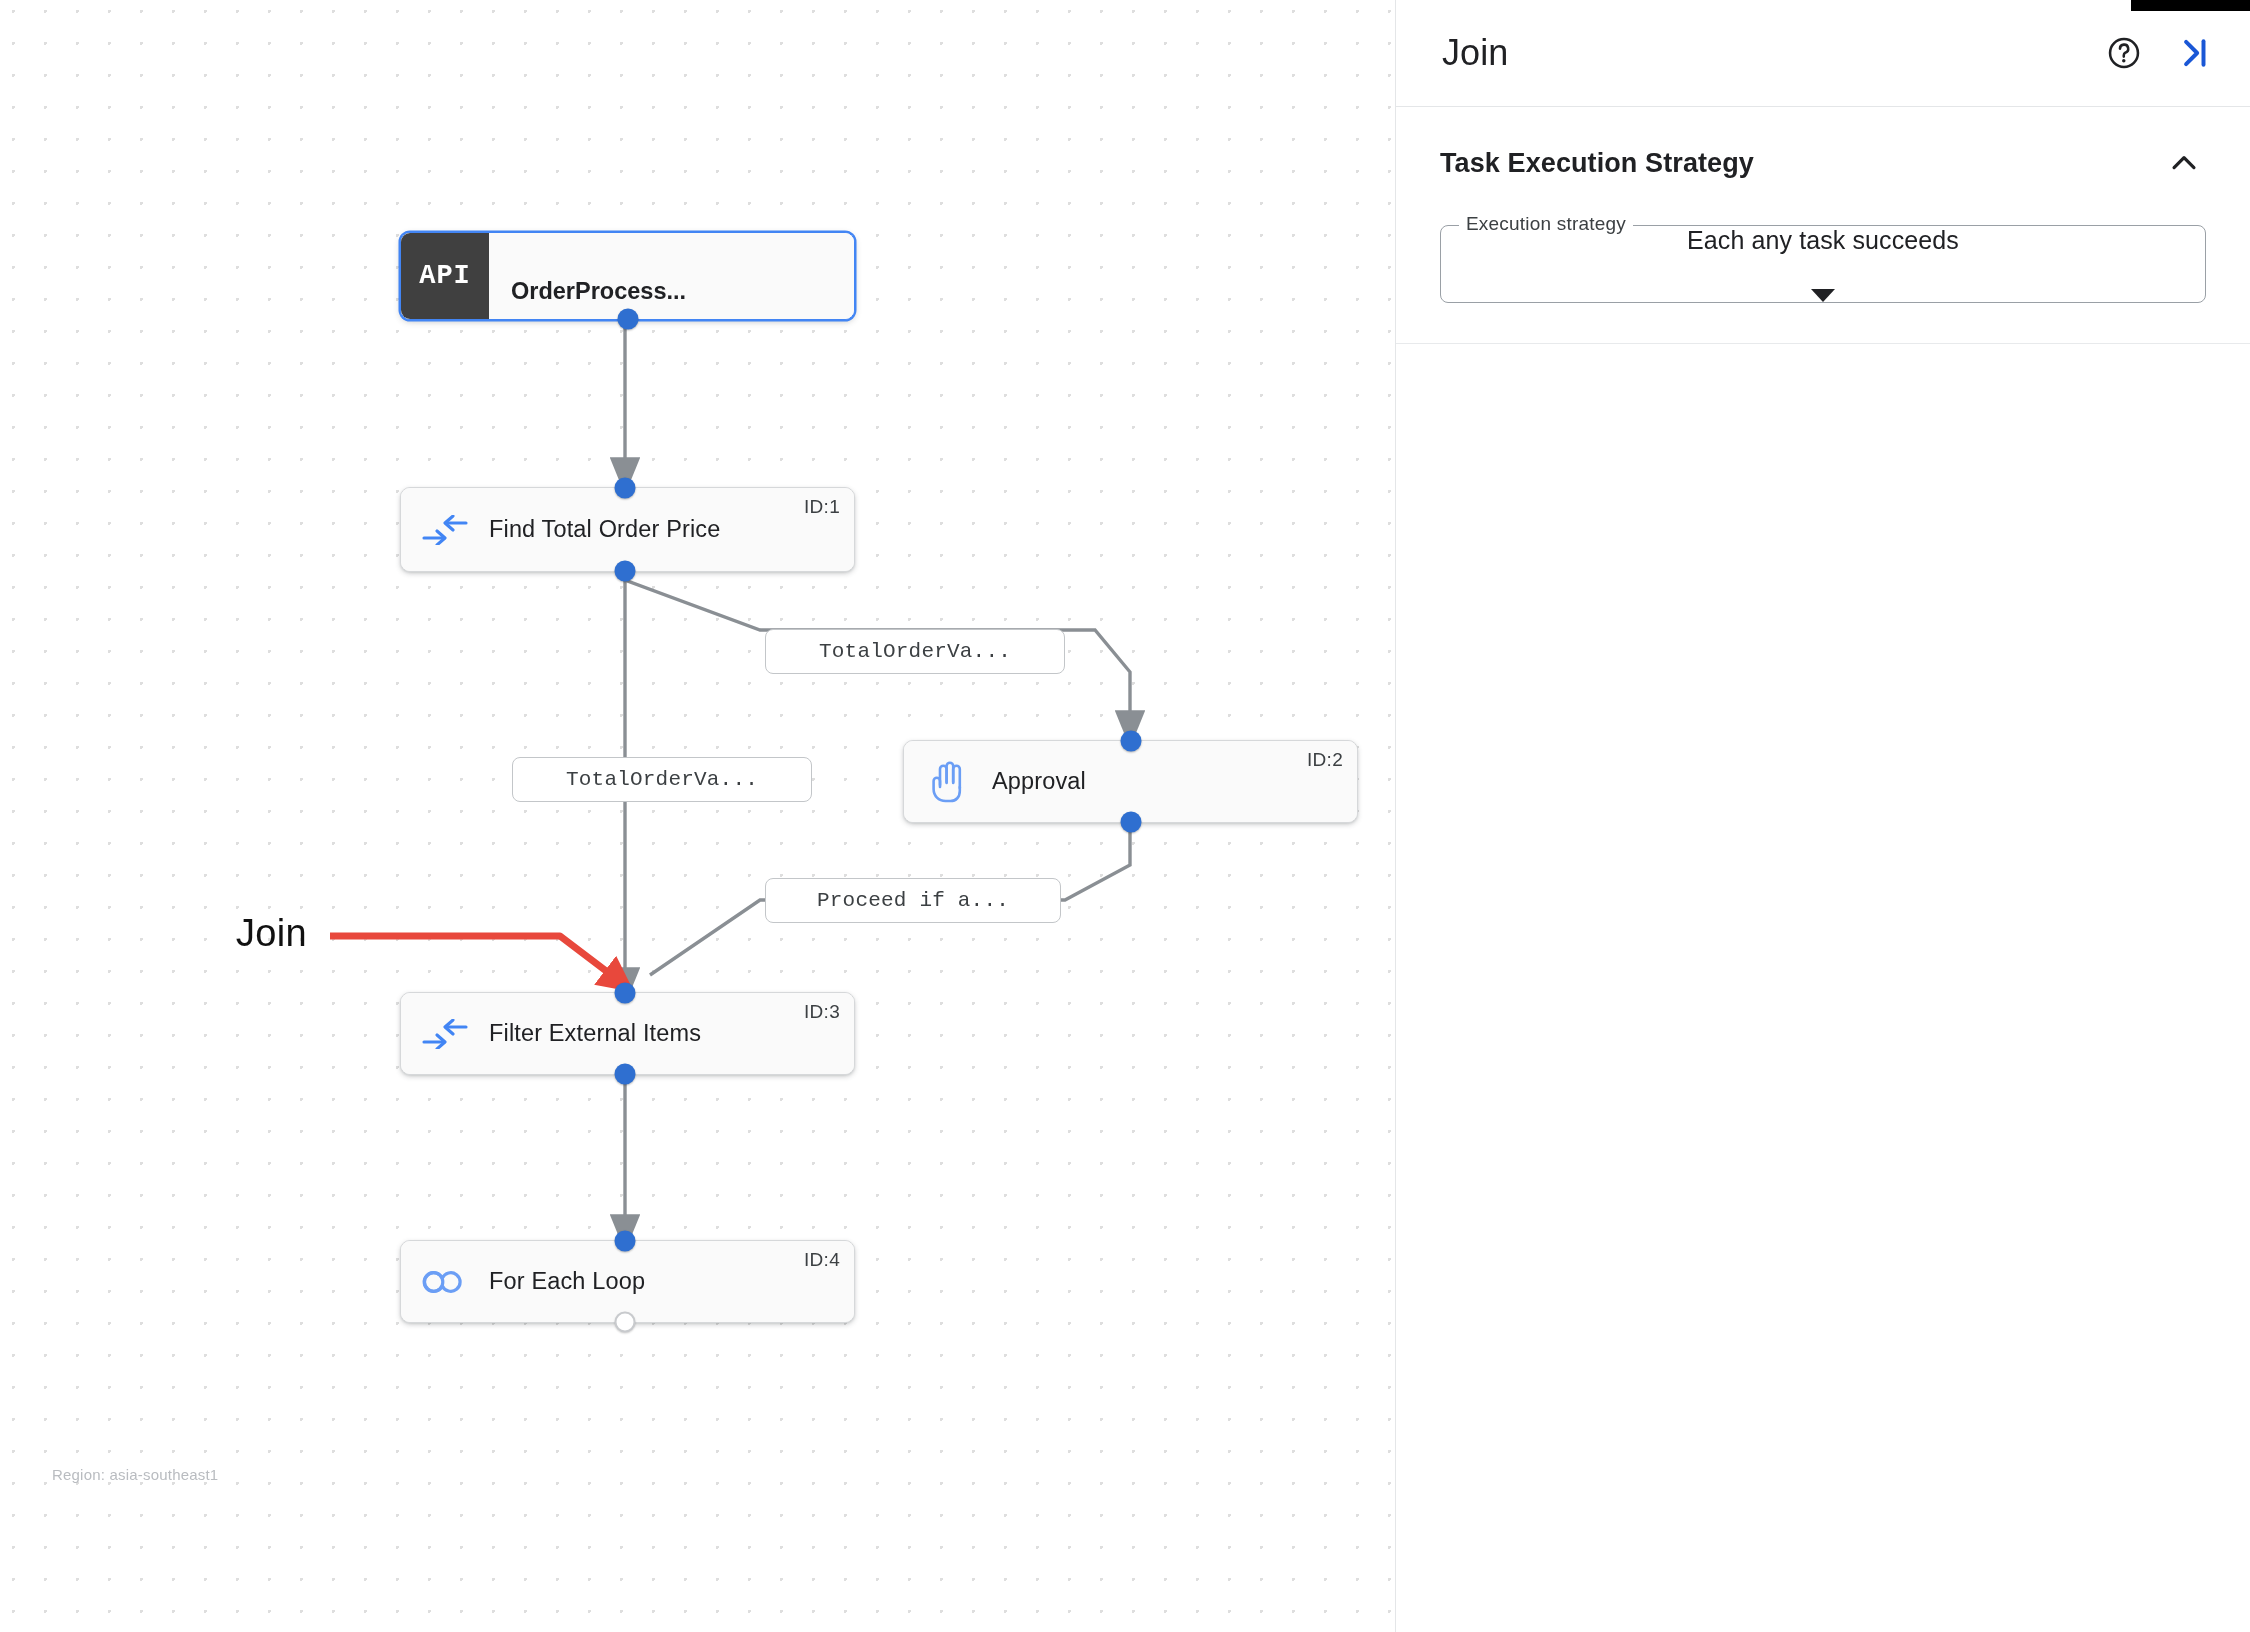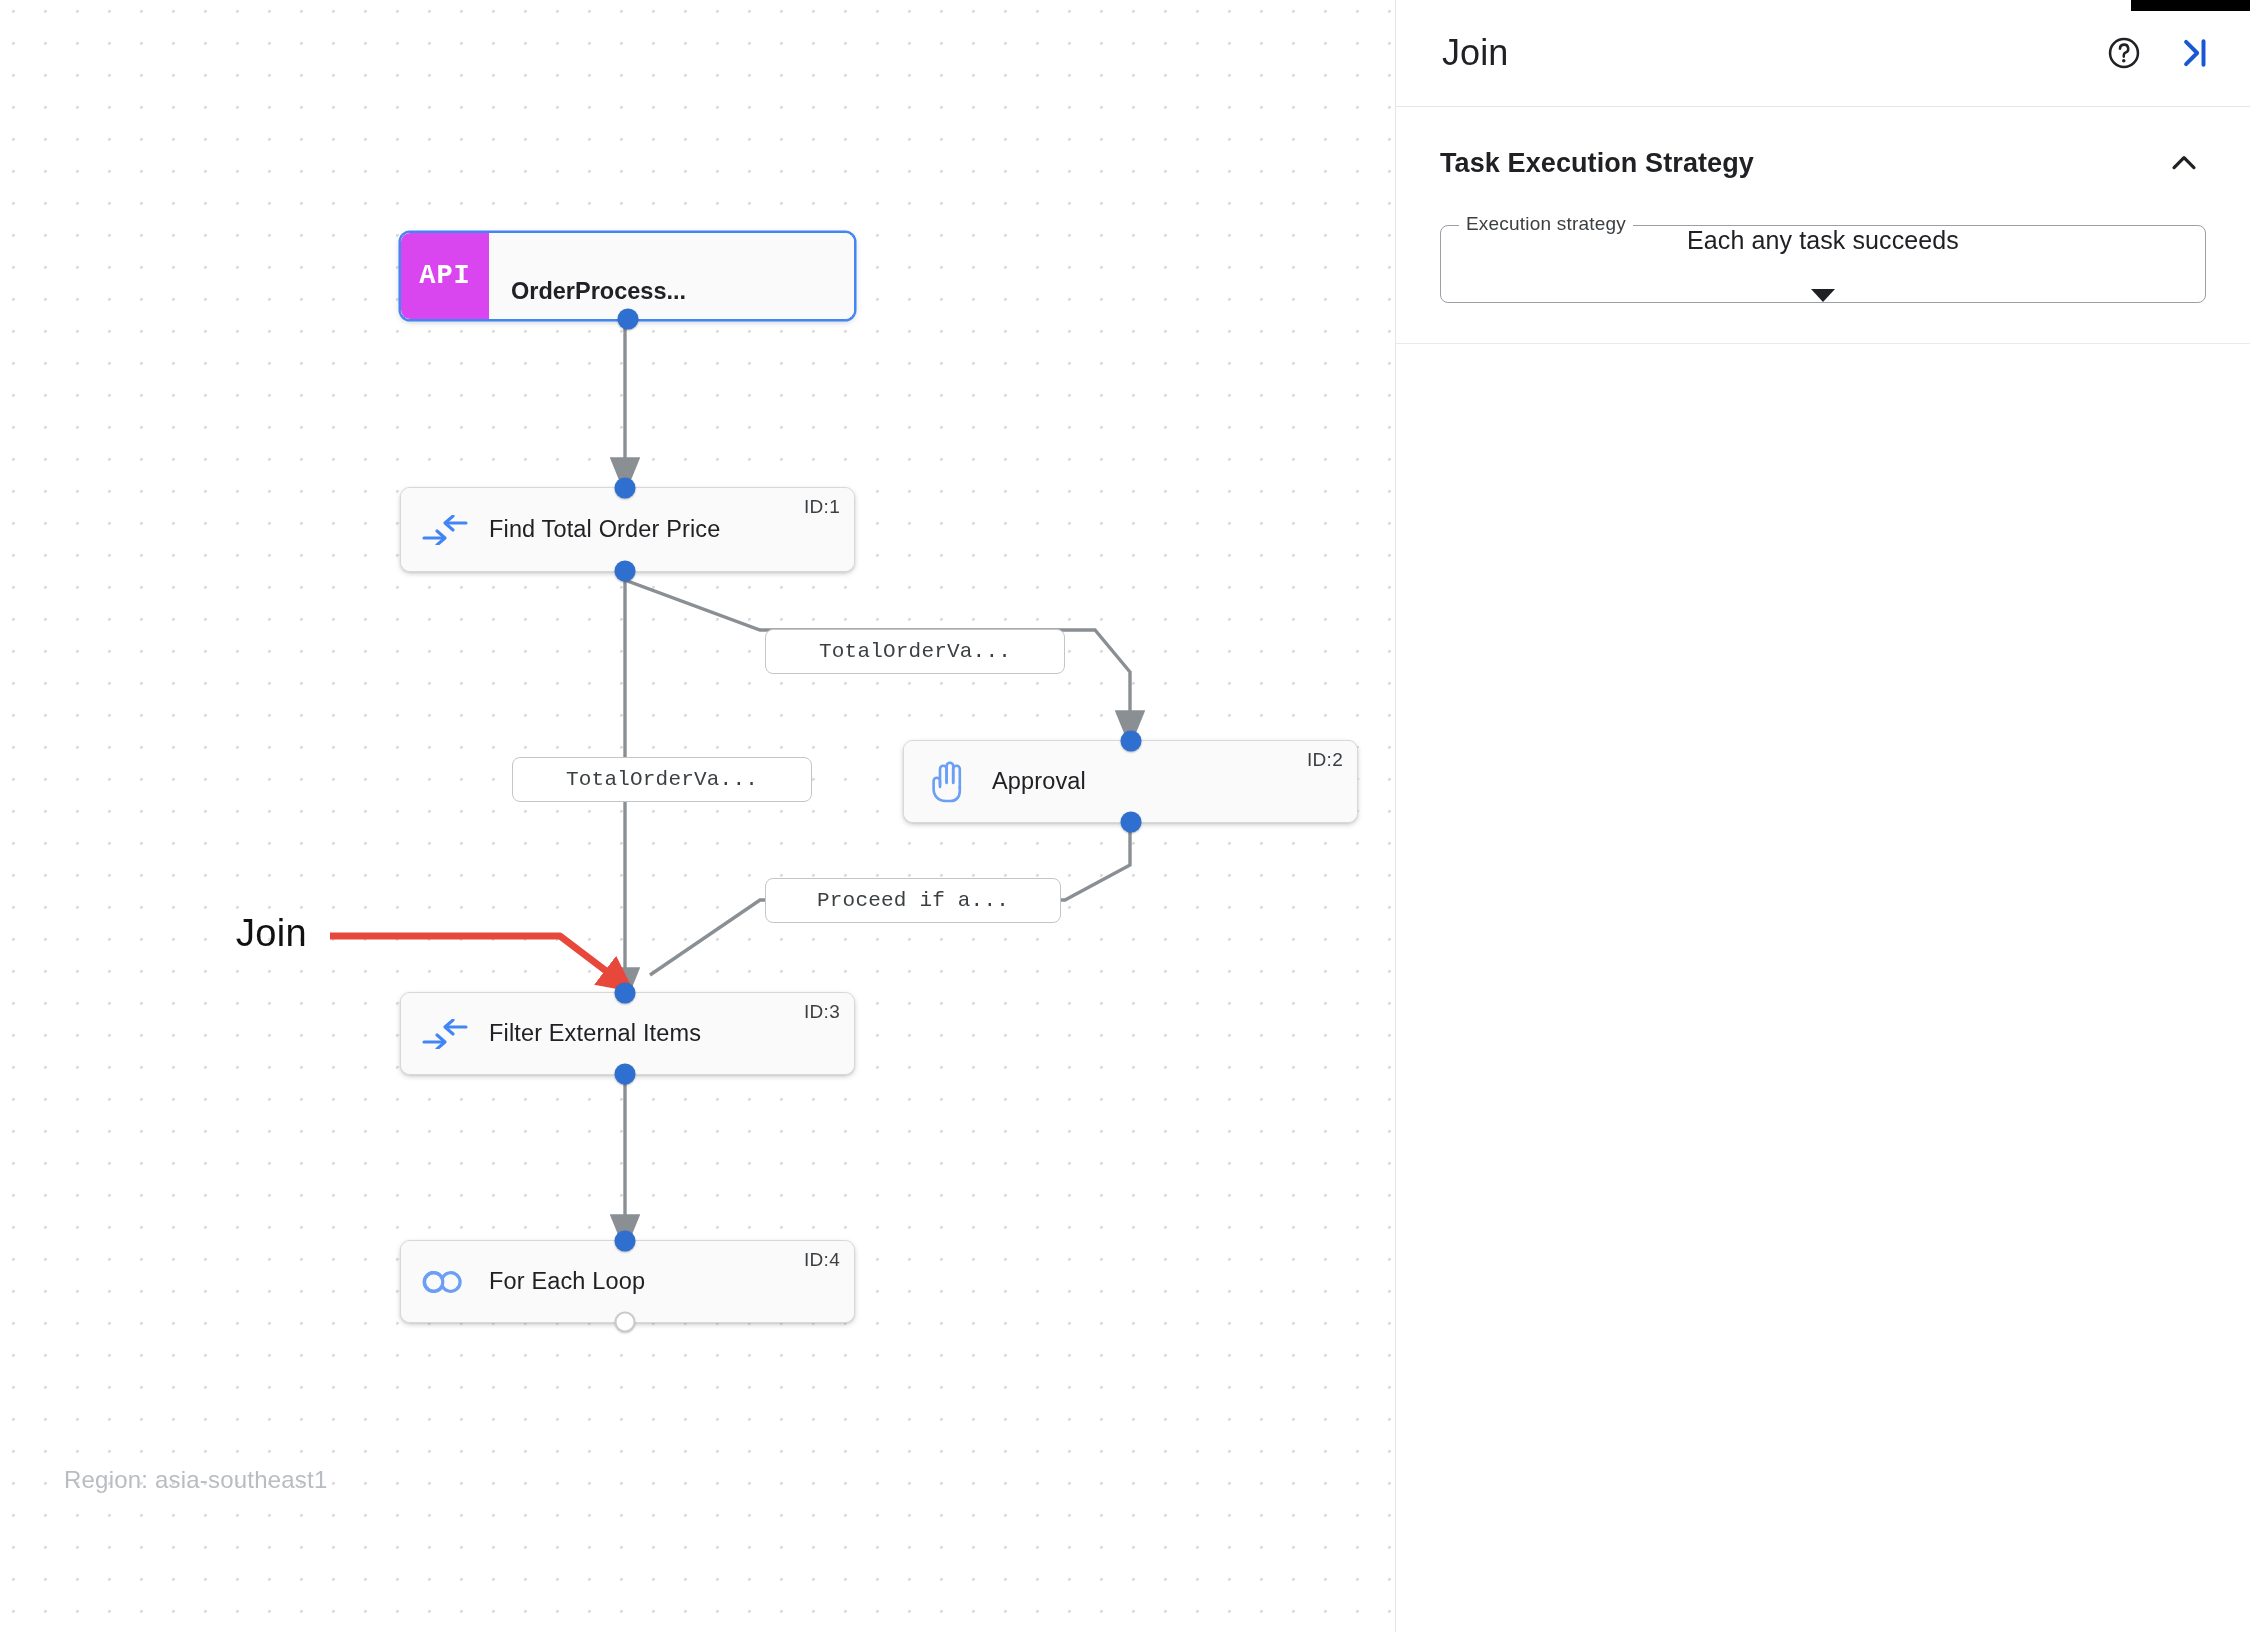--- a/index.html
+++ b/index.html
@@ -35,22 +35,22 @@
     width: 1395px; height: 1632px;
     background-color: #ffffff;
     background-image: radial-gradient(circle at 1px 1px, #dedede 1.6px, transparent 1.8px);
     background-size: 32px 32px;
     background-position: 12px 10px;
     overflow: hidden;
   }
 
   .canvas-region-label {
     position: absolute;
-    left: 64px; top: 1466px;
-    font-size: 24px;
+    left: 52px; top: 1466px;
+    font-size: 15px;
     color: #b9bcc0;
     letter-spacing: .2px;
     white-space: nowrap;
   }
 
   
   .edges { position: absolute; inset: 0; width: 1395px; height: 1632px; }
   .edges-over { position: absolute; inset: 0; width: 1395px; height: 1632px; pointer-events: none; }
 
   
@@ -97,21 +97,21 @@
 
   
   .node.selected {
     border-color: #4285f4;
     box-shadow: 0 0 0 1.5px #4285f4, 0 2px 6px rgba(60,64,67,.28);
   }
   .api-tab {
     width: 88px;
     flex: 0 0 88px;
     align-self: stretch;
-    background: #d946ef;
+    background: #404040;
     display: flex;
     align-items: center;
     justify-content: center;
     font-family: "Liberation Mono", "DejaVu Sans Mono", monospace;
     font-weight: 700;
     font-size: 27px;
     color: #ffffff;
     letter-spacing: 1px;
   }
   .api-title {

